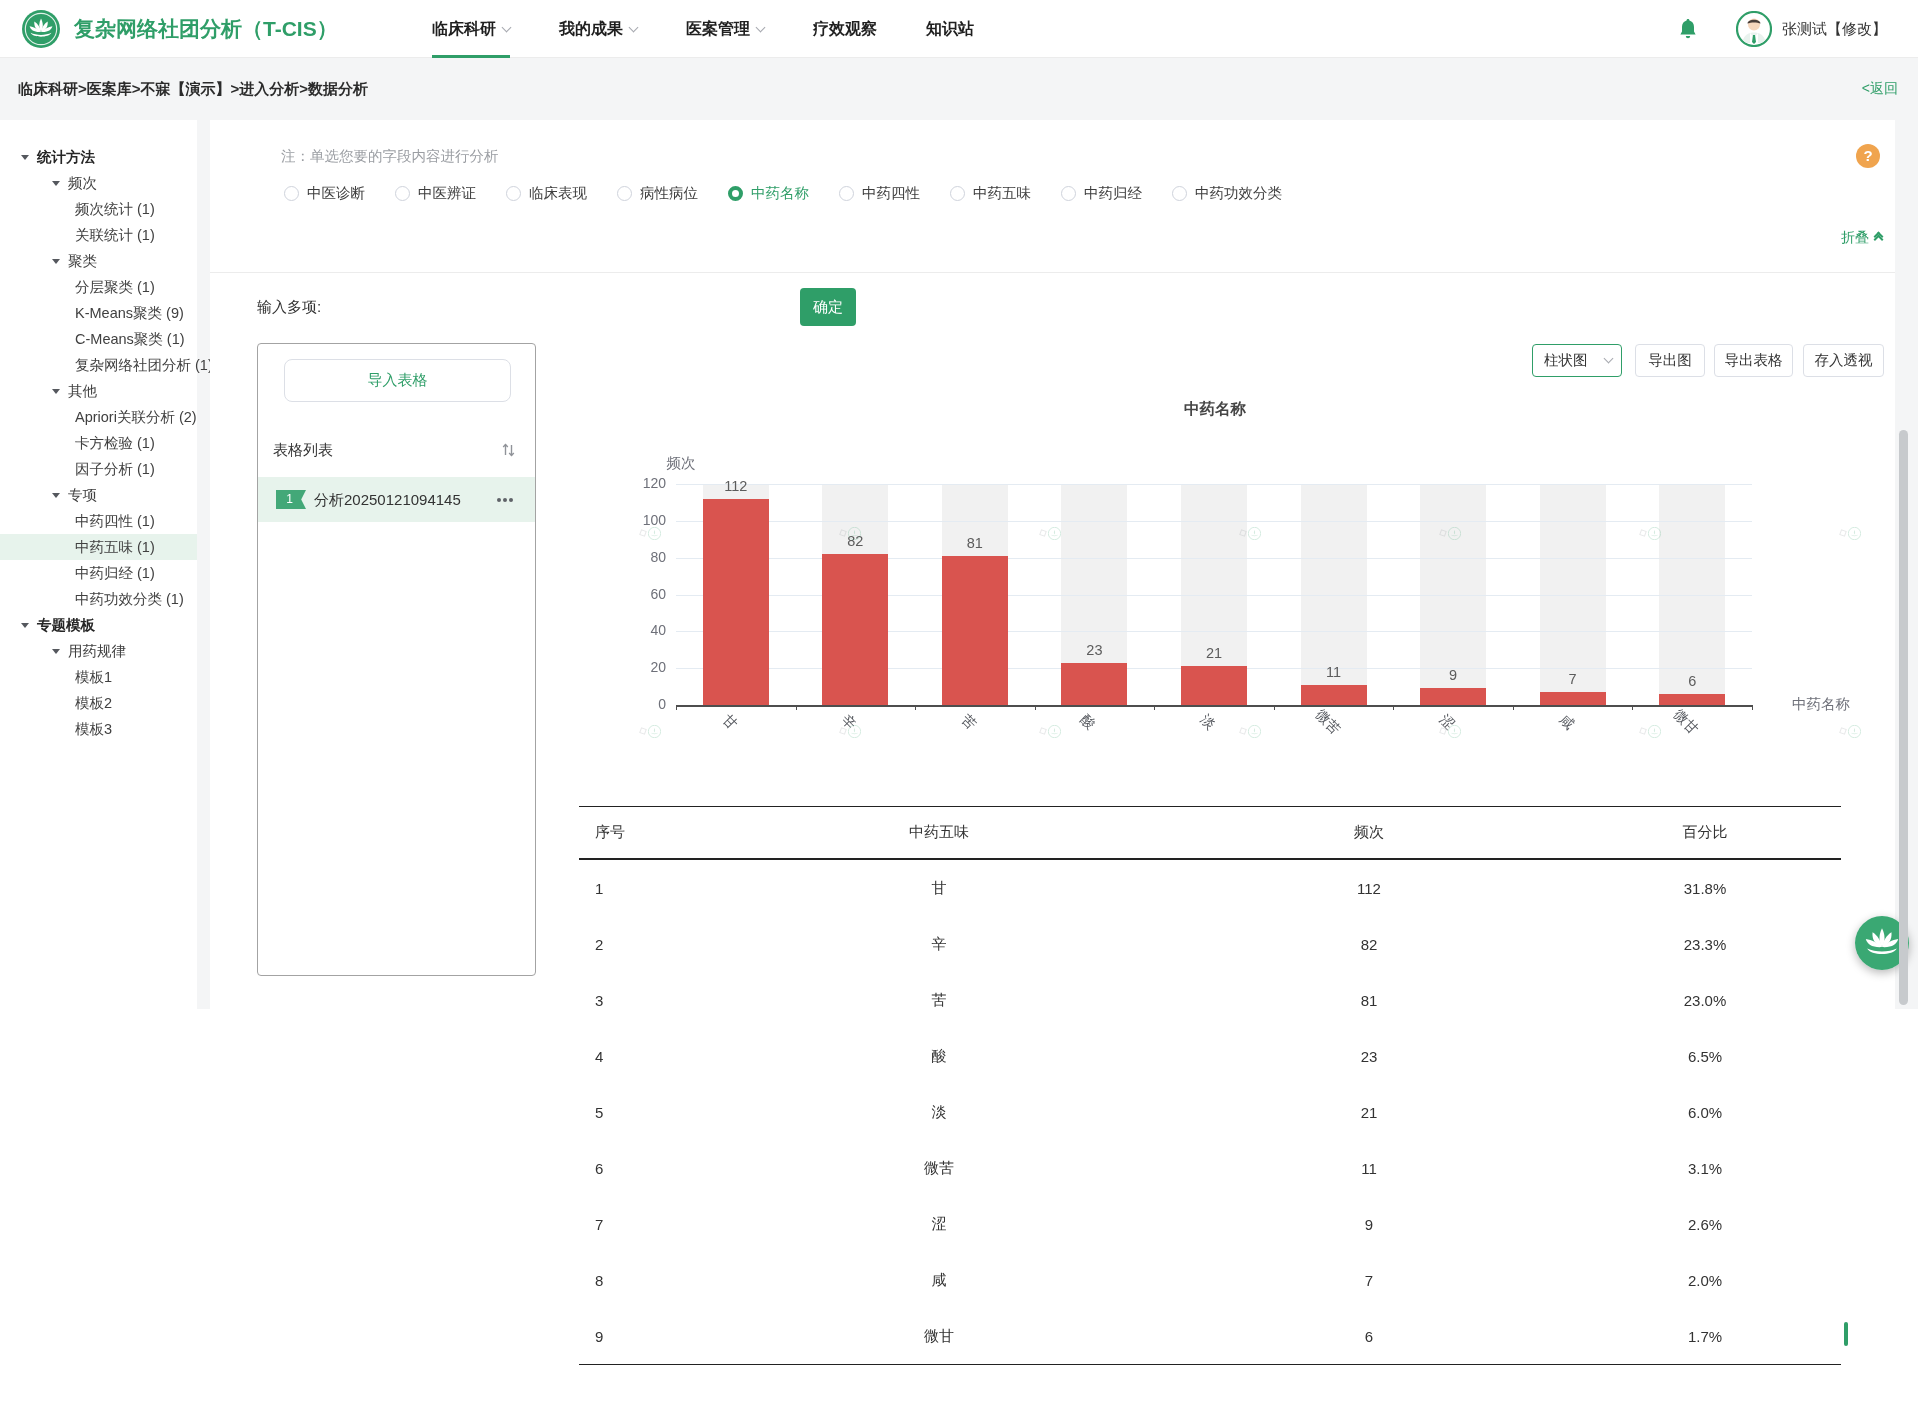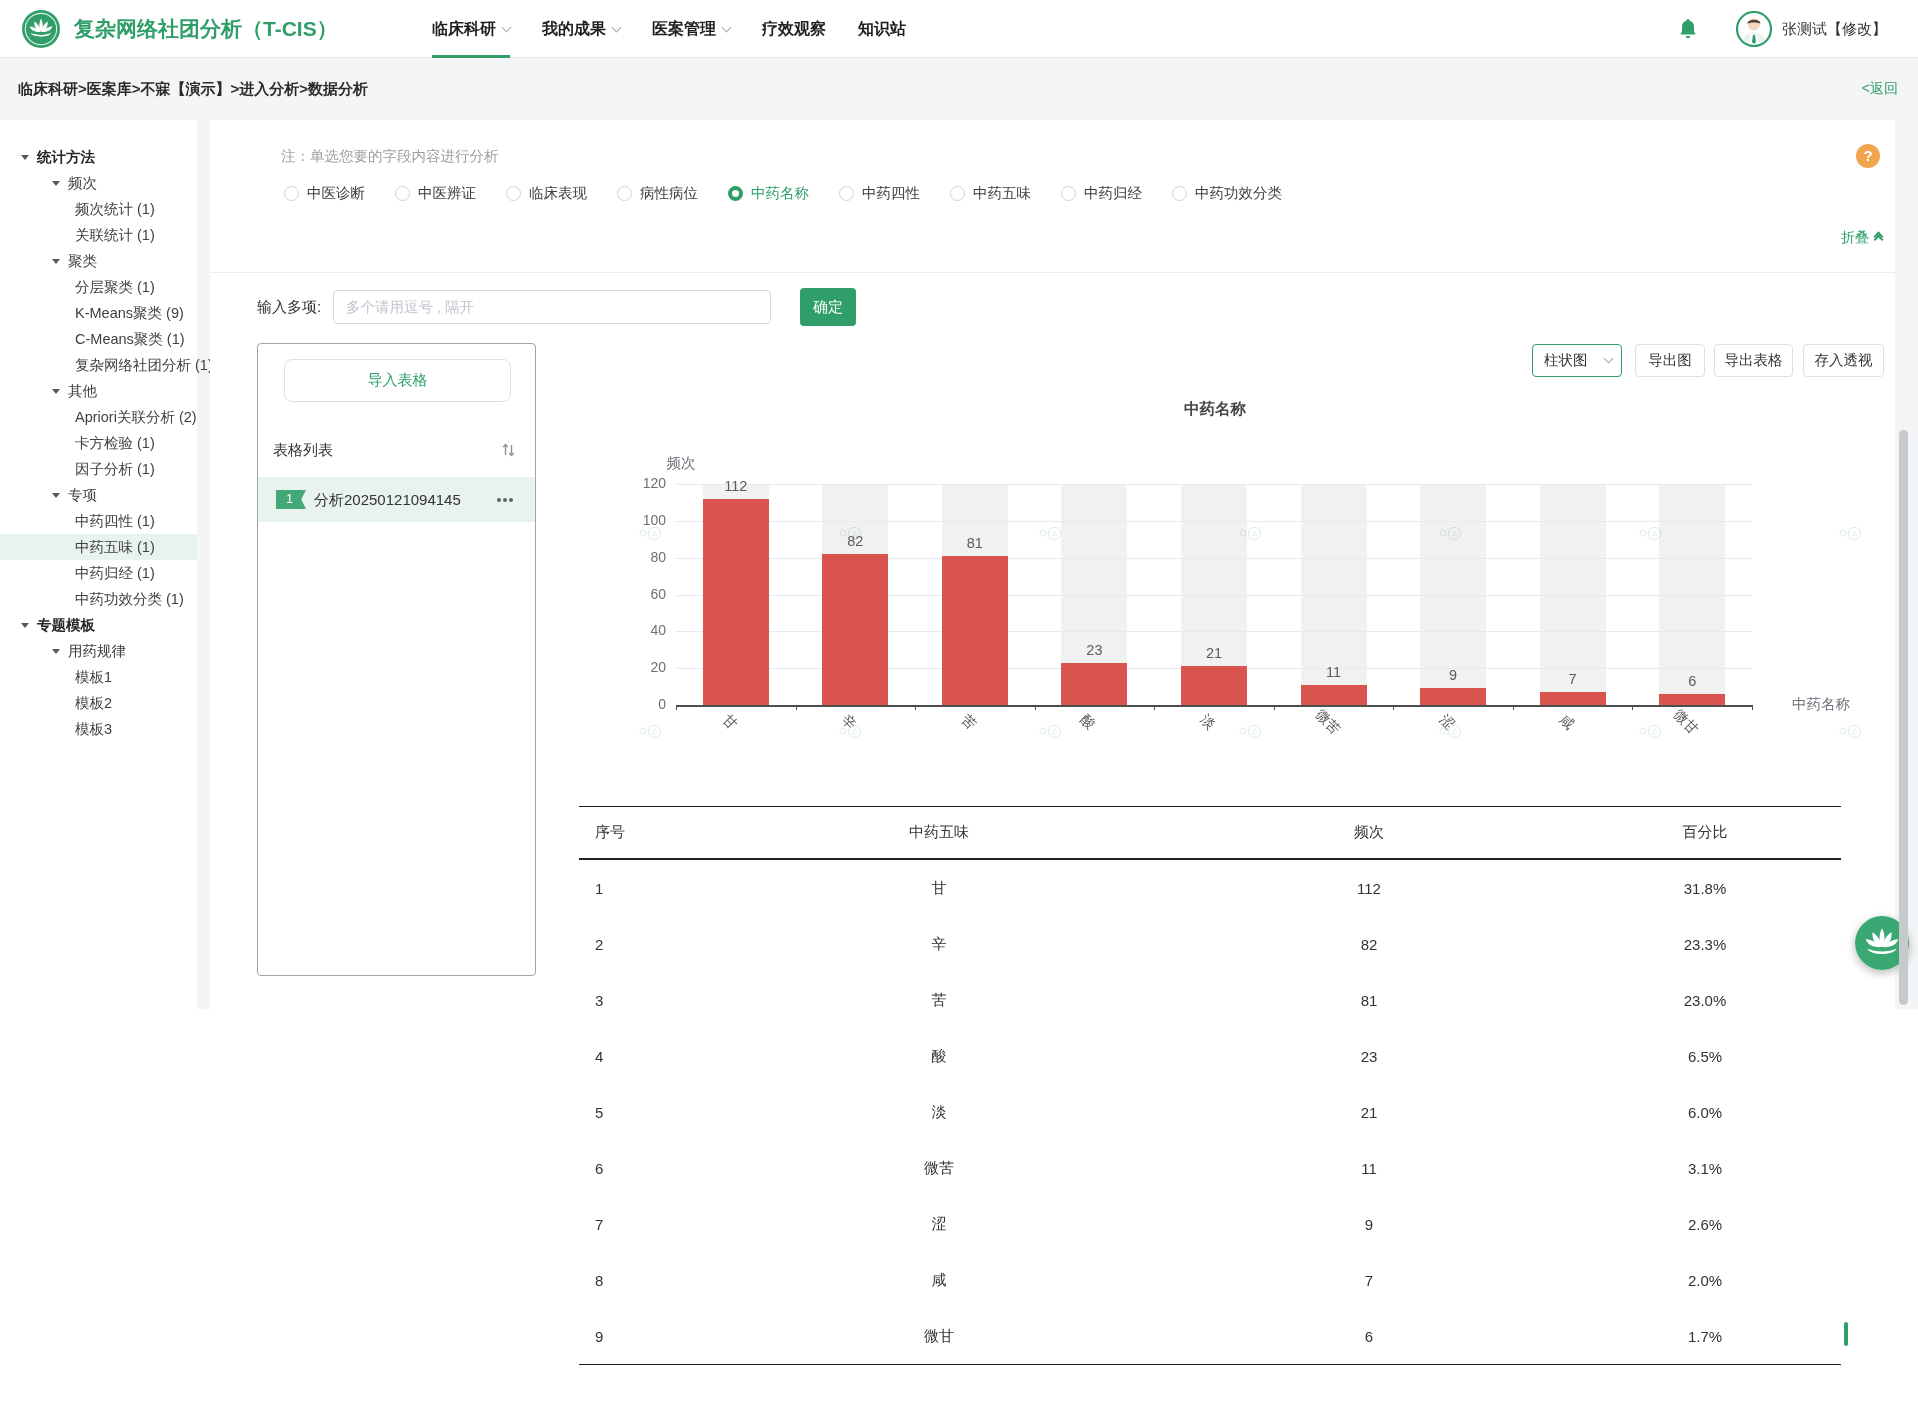--- a/index.html
+++ b/index.html
@@ -8,21 +8,21 @@
   }
   *{margin:0;padding:0;box-sizing:border-box;font-family:"Liberation Sans","DejaVu Sans",sans-serif;}
   body{width:1918px;height:1410px;overflow:hidden;background:#fff;position:relative;}
   .page{position:absolute;inset:0;}
   .gray-zone{position:absolute;left:0;top:58px;width:1918px;height:951px;background:var(--gray-zone);z-index:0;}
 
   
   header{position:absolute;left:0;top:0;width:1918px;height:58px;background:#fff;border-bottom:1px solid #ececec;z-index:3;}
   .logo{position:absolute;left:22px;top:10px;width:38px;height:38px;}
   .app-title{position:absolute;left:74px;top:0;height:58px;line-height:58px;font-size:21px;font-weight:600;color:var(--accent);}
-  #main-nav{position:absolute;left:432px;top:0;height:58px;display:flex;column-gap:32px;}
+  #main-nav{position:absolute;left:432px;top:0;height:58px;display:flex;column-gap:49px;}
   .nav-item{position:relative;height:58px;display:flex;align-items:center;gap:7px;font-size:16px;font-weight:600;color:#1f1f1f;cursor:pointer;}
   .nav-item.active::after{content:"";position:absolute;left:0;right:0;bottom:0;height:3px;background:var(--accent);}
   .chev{display:inline-block;width:7px;height:7px;border-right:1.6px solid #a6a9af;border-bottom:1.6px solid #a6a9af;transform:rotate(45deg);margin-top:-4px;}
   .bell{position:absolute;left:1678px;top:18px;width:20px;height:23px;cursor:pointer;}
   .avatar{position:absolute;left:1736px;top:11px;width:36px;height:36px;cursor:pointer;}
   .username{position:absolute;left:1782px;top:0;height:58px;line-height:58px;font-size:15px;color:#333;cursor:pointer;}
 
   
   .breadcrumb-bar{position:absolute;left:0;top:58px;width:1918px;height:62px;z-index:1;display:flex;align-items:center;justify-content:space-between;padding:0 20px 0 18px;}
   .crumb{font-size:15px;font-weight:600;color:#2b2b2b;}
@@ -290,21 +290,20 @@
     <div class="collapse">
       <span>折叠</span>
       <span>
         <span class="chev-up"></span>
           <span class="chev-up"></span>
       </span>
     </div>
     <div class="divider"></div>
 
     <label class="multi-label">输入多项:</label>
-    <input class="multi-input" placeholder="多个请用逗号 , 隔开" style="">
     <button class="confirm">确定</button>
 
     <section class="list-panel">
       <button class="import">导入表格</button>
       <div class="list-title">表格列表</div>
       <span class="sort">
         <svg width="15" height="16" viewBox="0 0 15 16">
           <g stroke="#909399" stroke-width="1.4" fill="none">
             <path d="M4.5 2.5 V13"></path>
               <path d="M2.2 5 L4.5 2.5 L6.8 5"></path>

